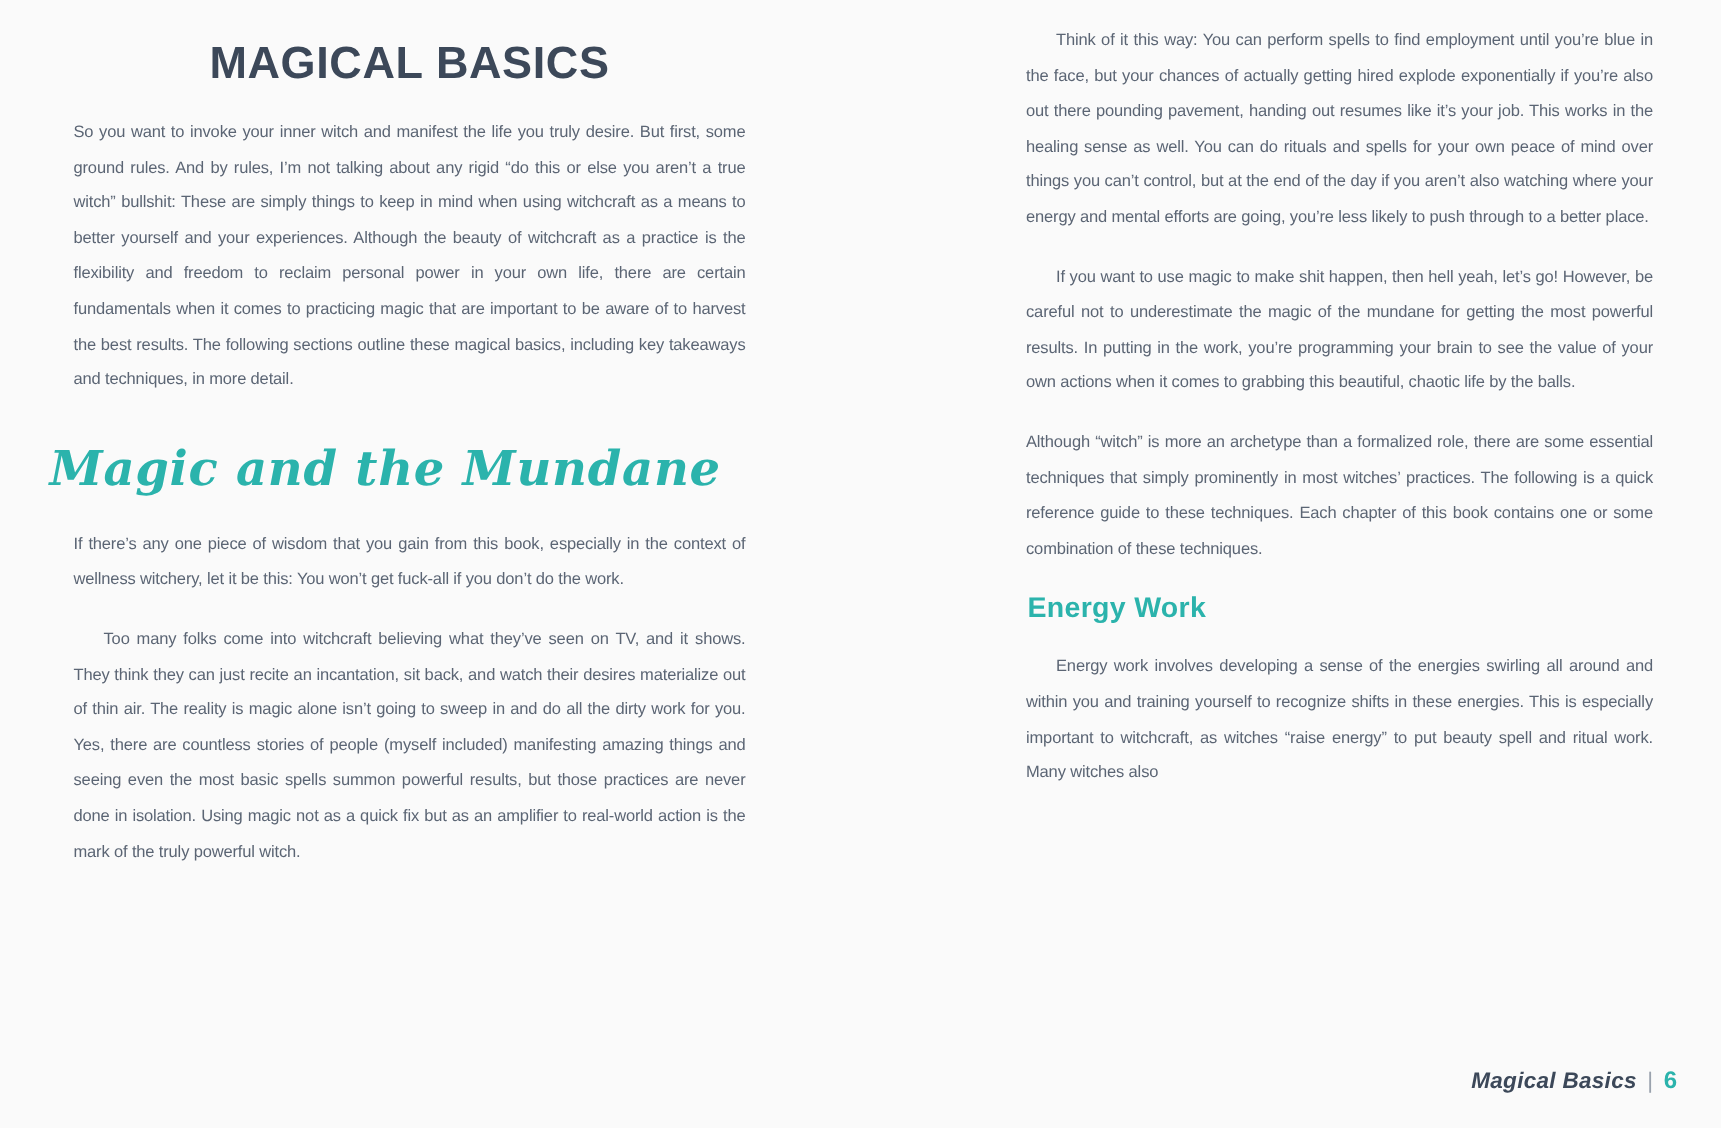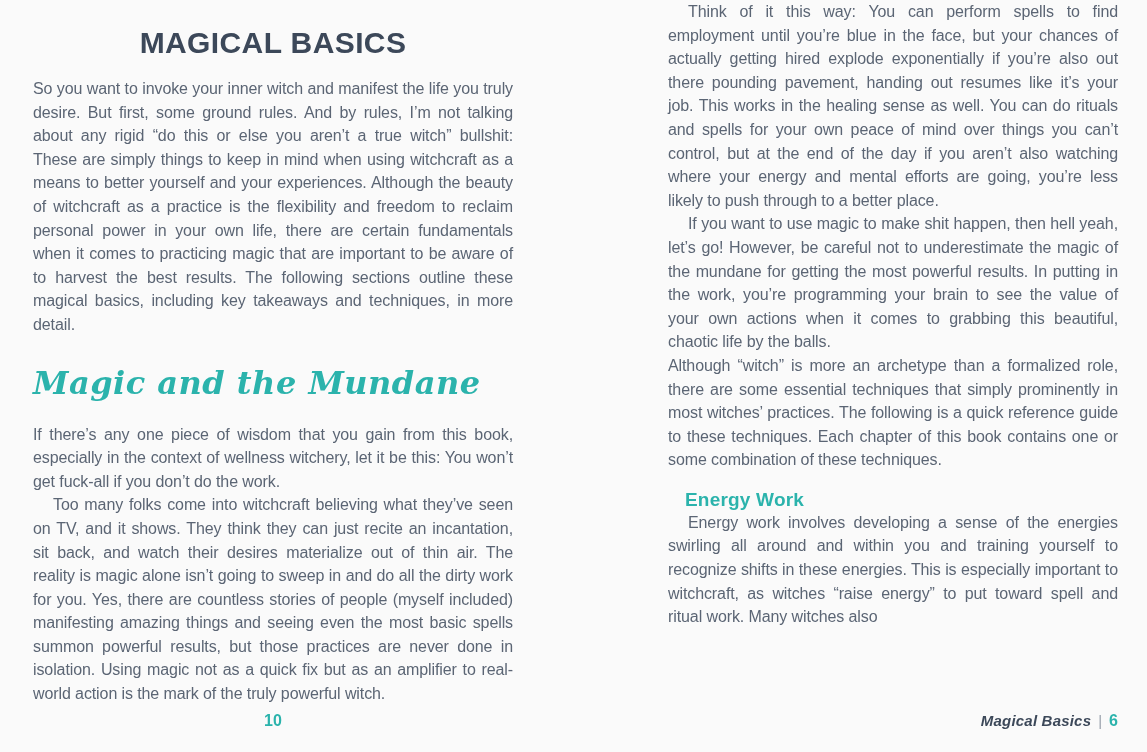--- a/index.html
+++ b/index.html
@@ -18,22 +18,22 @@
   .page{position:absolute;top:0;height:752px;}
   .page-left{left:33px;width:480px;}
   .page-right{left:668px;width:450px;}
 
   .chapter-title{
     margin:26px 0 17px;
     font-size:30px;font-weight:700;letter-spacing:0.4px;
     color:var(--heading);text-align:center;
   }
   p.body-par{
-    margin:0;
-    font-size:16px;line-height:23.6px;letter-spacing:-0.1px;
+    margin:16px;
+    font-size:11px;line-height:23.6px;letter-spacing:-0.1px;
     color:var(--body);text-align:justify;
   }
   p.indent{text-indent:20px;}
 
   h2.script-heading{
     margin:24px 0 18px;
     font-family:"DejaVu Serif",serif;font-style:italic;font-weight:700;
     font-size:32px;line-height:44px;letter-spacing:0.5px;
     color:var(--teal);
   }
@@ -63,25 +63,24 @@
 </style>
 </head>
 <body>
 
 <div class="page page-left">
   <h1 class="chapter-title">MAGICAL BASICS</h1>
   <p class="body-par">So you want to invoke your inner witch and manifest the life you truly desire. But first, some ground rules. And by rules, I’m not talking about any rigid “do this or else you aren’t a true witch” bullshit: These are simply things to keep in mind when using witchcraft as a means to better yourself and your experiences. Although the beauty of witchcraft as a practice is the flexibility and freedom to reclaim personal power in your own life, there are certain fundamentals when it comes to practicing magic that are important to be aware of to harvest the best results. The following sections outline these magical basics, including key takeaways and techniques, in more detail.</p>
   <h2 class="script-heading">Magic and the Mundane</h2>
   <p class="body-par">If there’s any one piece of wisdom that you gain from this book, especially in the context of wellness witchery, let it be this: You won’t get fuck-all if you don’t do the work.</p>
   <p class="body-par indent">Too many folks come into witchcraft believing what they’ve seen on TV, and it shows. They think they can just recite an incantation, sit back, and watch their desires materialize out of thin air. The reality is magic alone isn’t going to sweep in and do all the dirty work for you. Yes, there are countless stories of people (myself included) manifesting amazing things and seeing even the most basic spells summon powerful results, but those practices are never done in isolation. Using magic not as a quick fix but as an amplifier to real-world action is the mark of the truly powerful witch.</p>
-  <div class="folio-left">10</div>
 </div>
 
 <div class="page page-right">
   <p class="body-par indent rp-first">Think of it this way: You can perform spells to find employment until you’re blue in the face, but your chances of actually getting hired explode exponentially if you’re also out there pounding pavement, handing out resumes like it’s your job. This works in the healing sense as well. You can do rituals and spells for your own peace of mind over things you can’t control, but at the end of the day if you aren’t also watching where your energy and mental efforts are going, you’re less likely to push through to a better place.</p>
   <p class="body-par indent">If you want to use magic to make shit happen, then hell yeah, let’s go! However, be careful not to underestimate the magic of the mundane for getting the most powerful results. In putting in the work, you’re programming your brain to see the value of your own actions when it comes to grabbing this beautiful, chaotic life by the balls.</p>
   <p class="body-par">Although “witch” is more an archetype than a formalized role, there are some essential techniques that simply prominently in most witches’ practices. The following is a quick reference guide to these techniques. Each chapter of this book contains one or some combination of these techniques.</p>
   <h3 class="sub-heading">Energy Work</h3>
-  <p class="body-par indent">Energy work involves developing a sense of the energies swirling all around and within you and training yourself to recognize shifts in these energies. This is especially important to witchcraft, as witches “raise energy” to put toward spell and ritual work. Many witches also</p>
+  <p class="body-par indent">Energy work involves developing a sense of the energies swirling all around and within you and training yourself to recognize shifts in these energies. This is especially important to witchcraft, as witches “raise energy” to put beauty spell and ritual work. Many witches also</p>
   <div class="folio-right">
     <span class="chapter-ref">Magical Basics</span><span class="sep">|</span><span class="page-num">6</span>
   </div>
 </div>
 
 </body></html>

